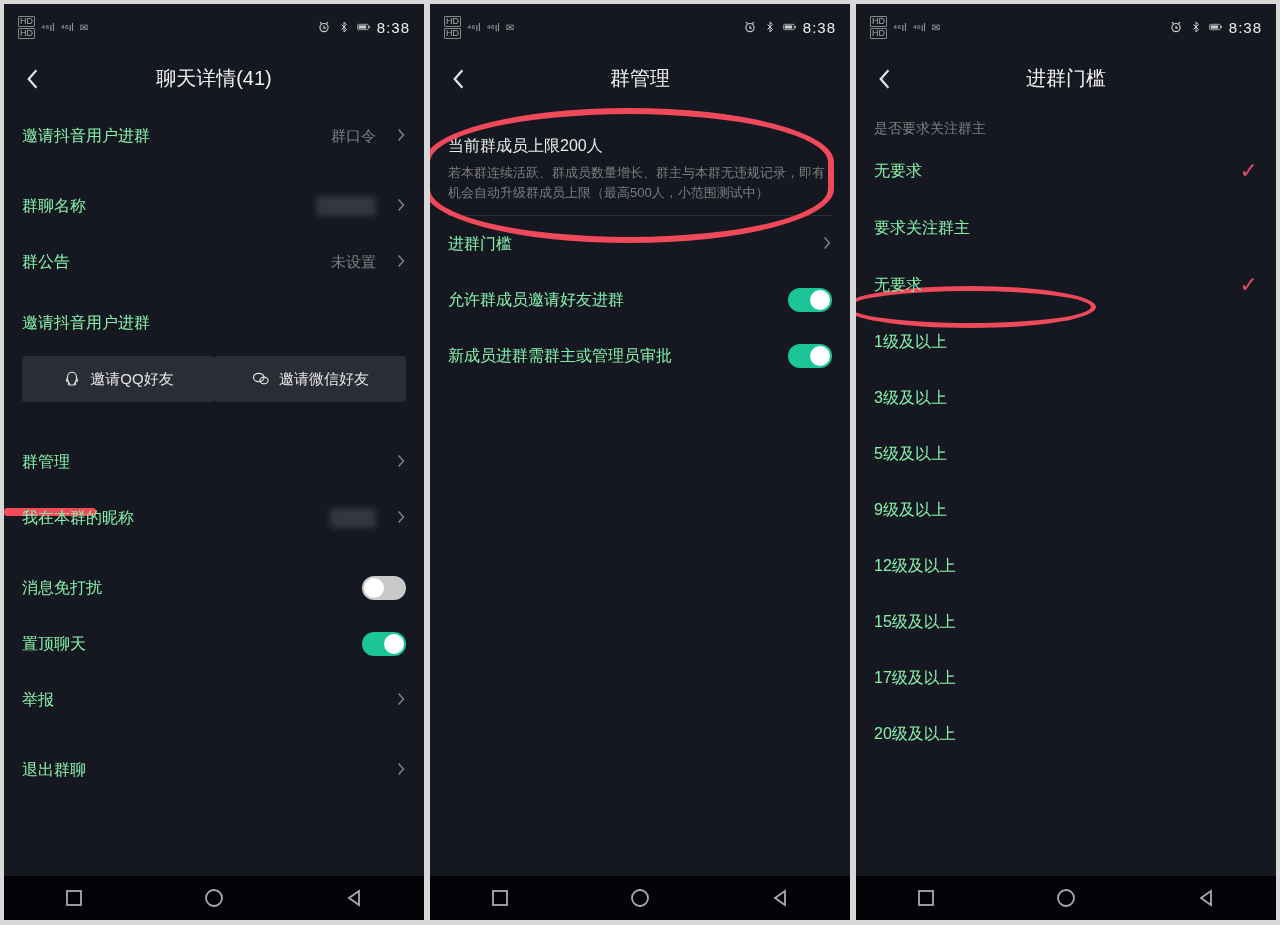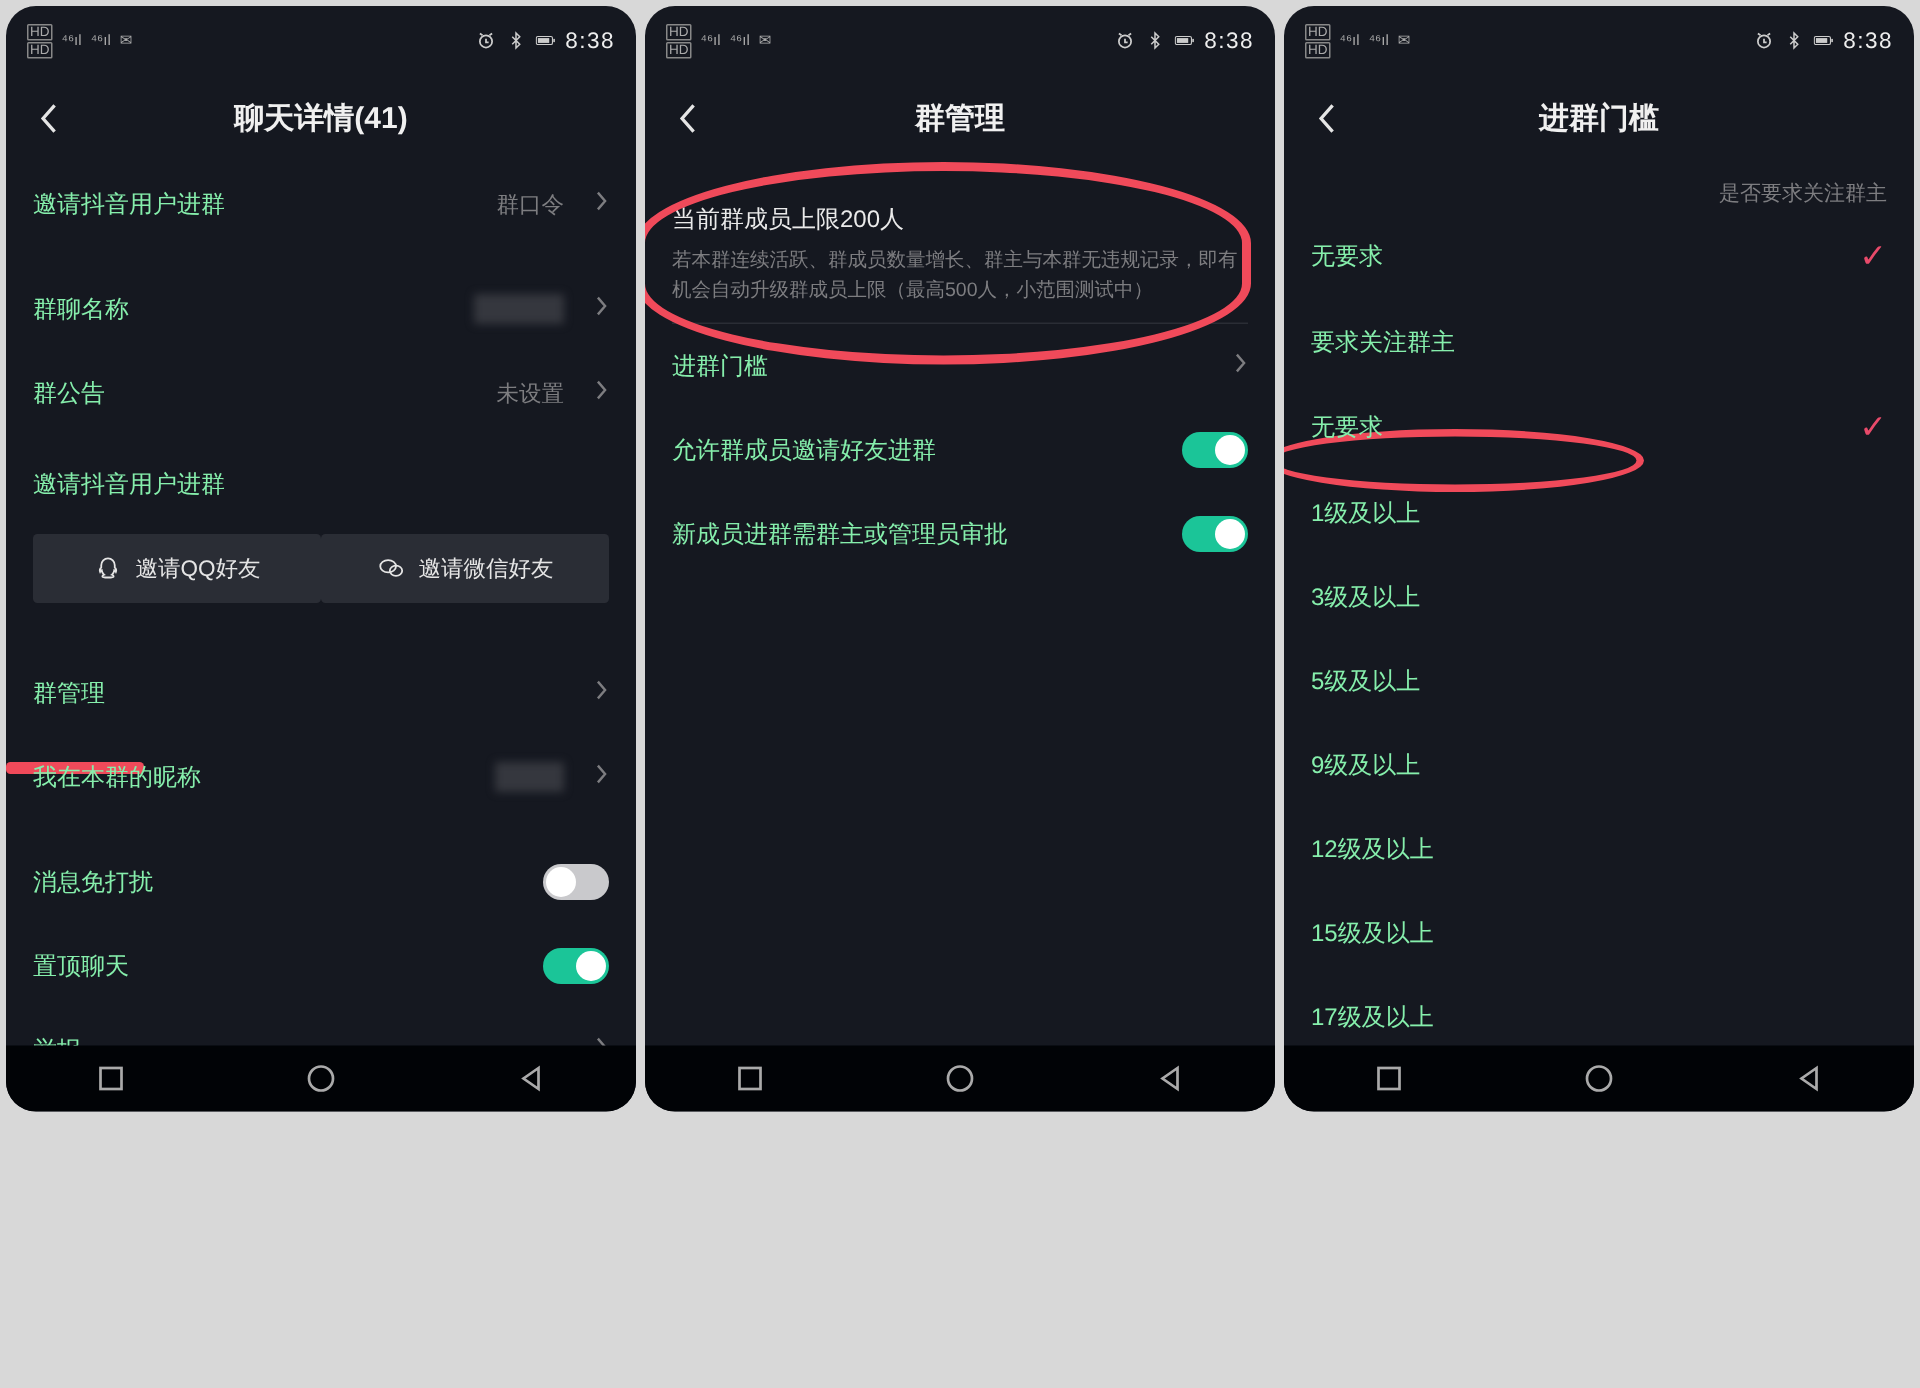--- a/index.html
+++ b/index.html
@@ -11,24 +11,24 @@
     display: flex;
     gap: 6px;
     padding: 4px;
   }
   .phone {
     flex: 1 1 0;
     background: #151820;
     color: #eaeaea;
     display: flex;
     flex-direction: column;
-    border-radius: 20px;
+    border-radius: 0;
     overflow: hidden;
     position: relative;
-    height: 737px;
+    height: 916px;
   }
   .statusbar {
     height: 46px;
     display: flex;
     align-items: center;
     justify-content: space-between;
     padding: 0 14px;
     font-size: 12px;
     color: #ccc;
   }
@@ -51,21 +51,21 @@
     left: 8px;
     top: 50%;
     transform: translateY(-50%);
     width: 40px; height: 40px;
     display:flex;align-items:center;justify-content:center;
     cursor:pointer;
   }
   .back svg { width:14px; height:22px; }
   .title {
     font-size: 20px;
-    font-weight: 700;
+    font-weight: 400;
     color: #f0f0f0;
   }
   .content { flex:1; overflow:hidden; }
   .section-gap { height: 14px; }
   .row {
     padding: 16px 18px;
     display:flex;
     align-items:center;
     justify-content:space-between;
     font-size: 16px;
@@ -422,21 +422,21 @@
     </div>
   </div>
   <div class="titlebar">
     <div class="back">
       <svg viewBox="0 0 12 20">
           <path d="M10 2 L3 10 L10 18" fill="none" stroke="#e5e5e5" stroke-width="2"></path>
         </svg>
     </div>
     <div class="title">进群门槛</div>
   </div>
-  <div class="content" style="position:relative;text-align:right;">
+  <div class="content" style="position:relative;">
     <div class="section-label">是否要求关注群主</div>
     <div class="row">
       <span class="label">无要求</span>
       <span class="check">✓</span>
     </div>
     <div class="row">
       <span class="label">要求关注群主</span>
     </div>
     <div class="annot" style="left:-12px; top:178px; width:252px; height:42px; border-width:5px; border-radius:50%/50%;"></div>
     <div id="levels-container">

